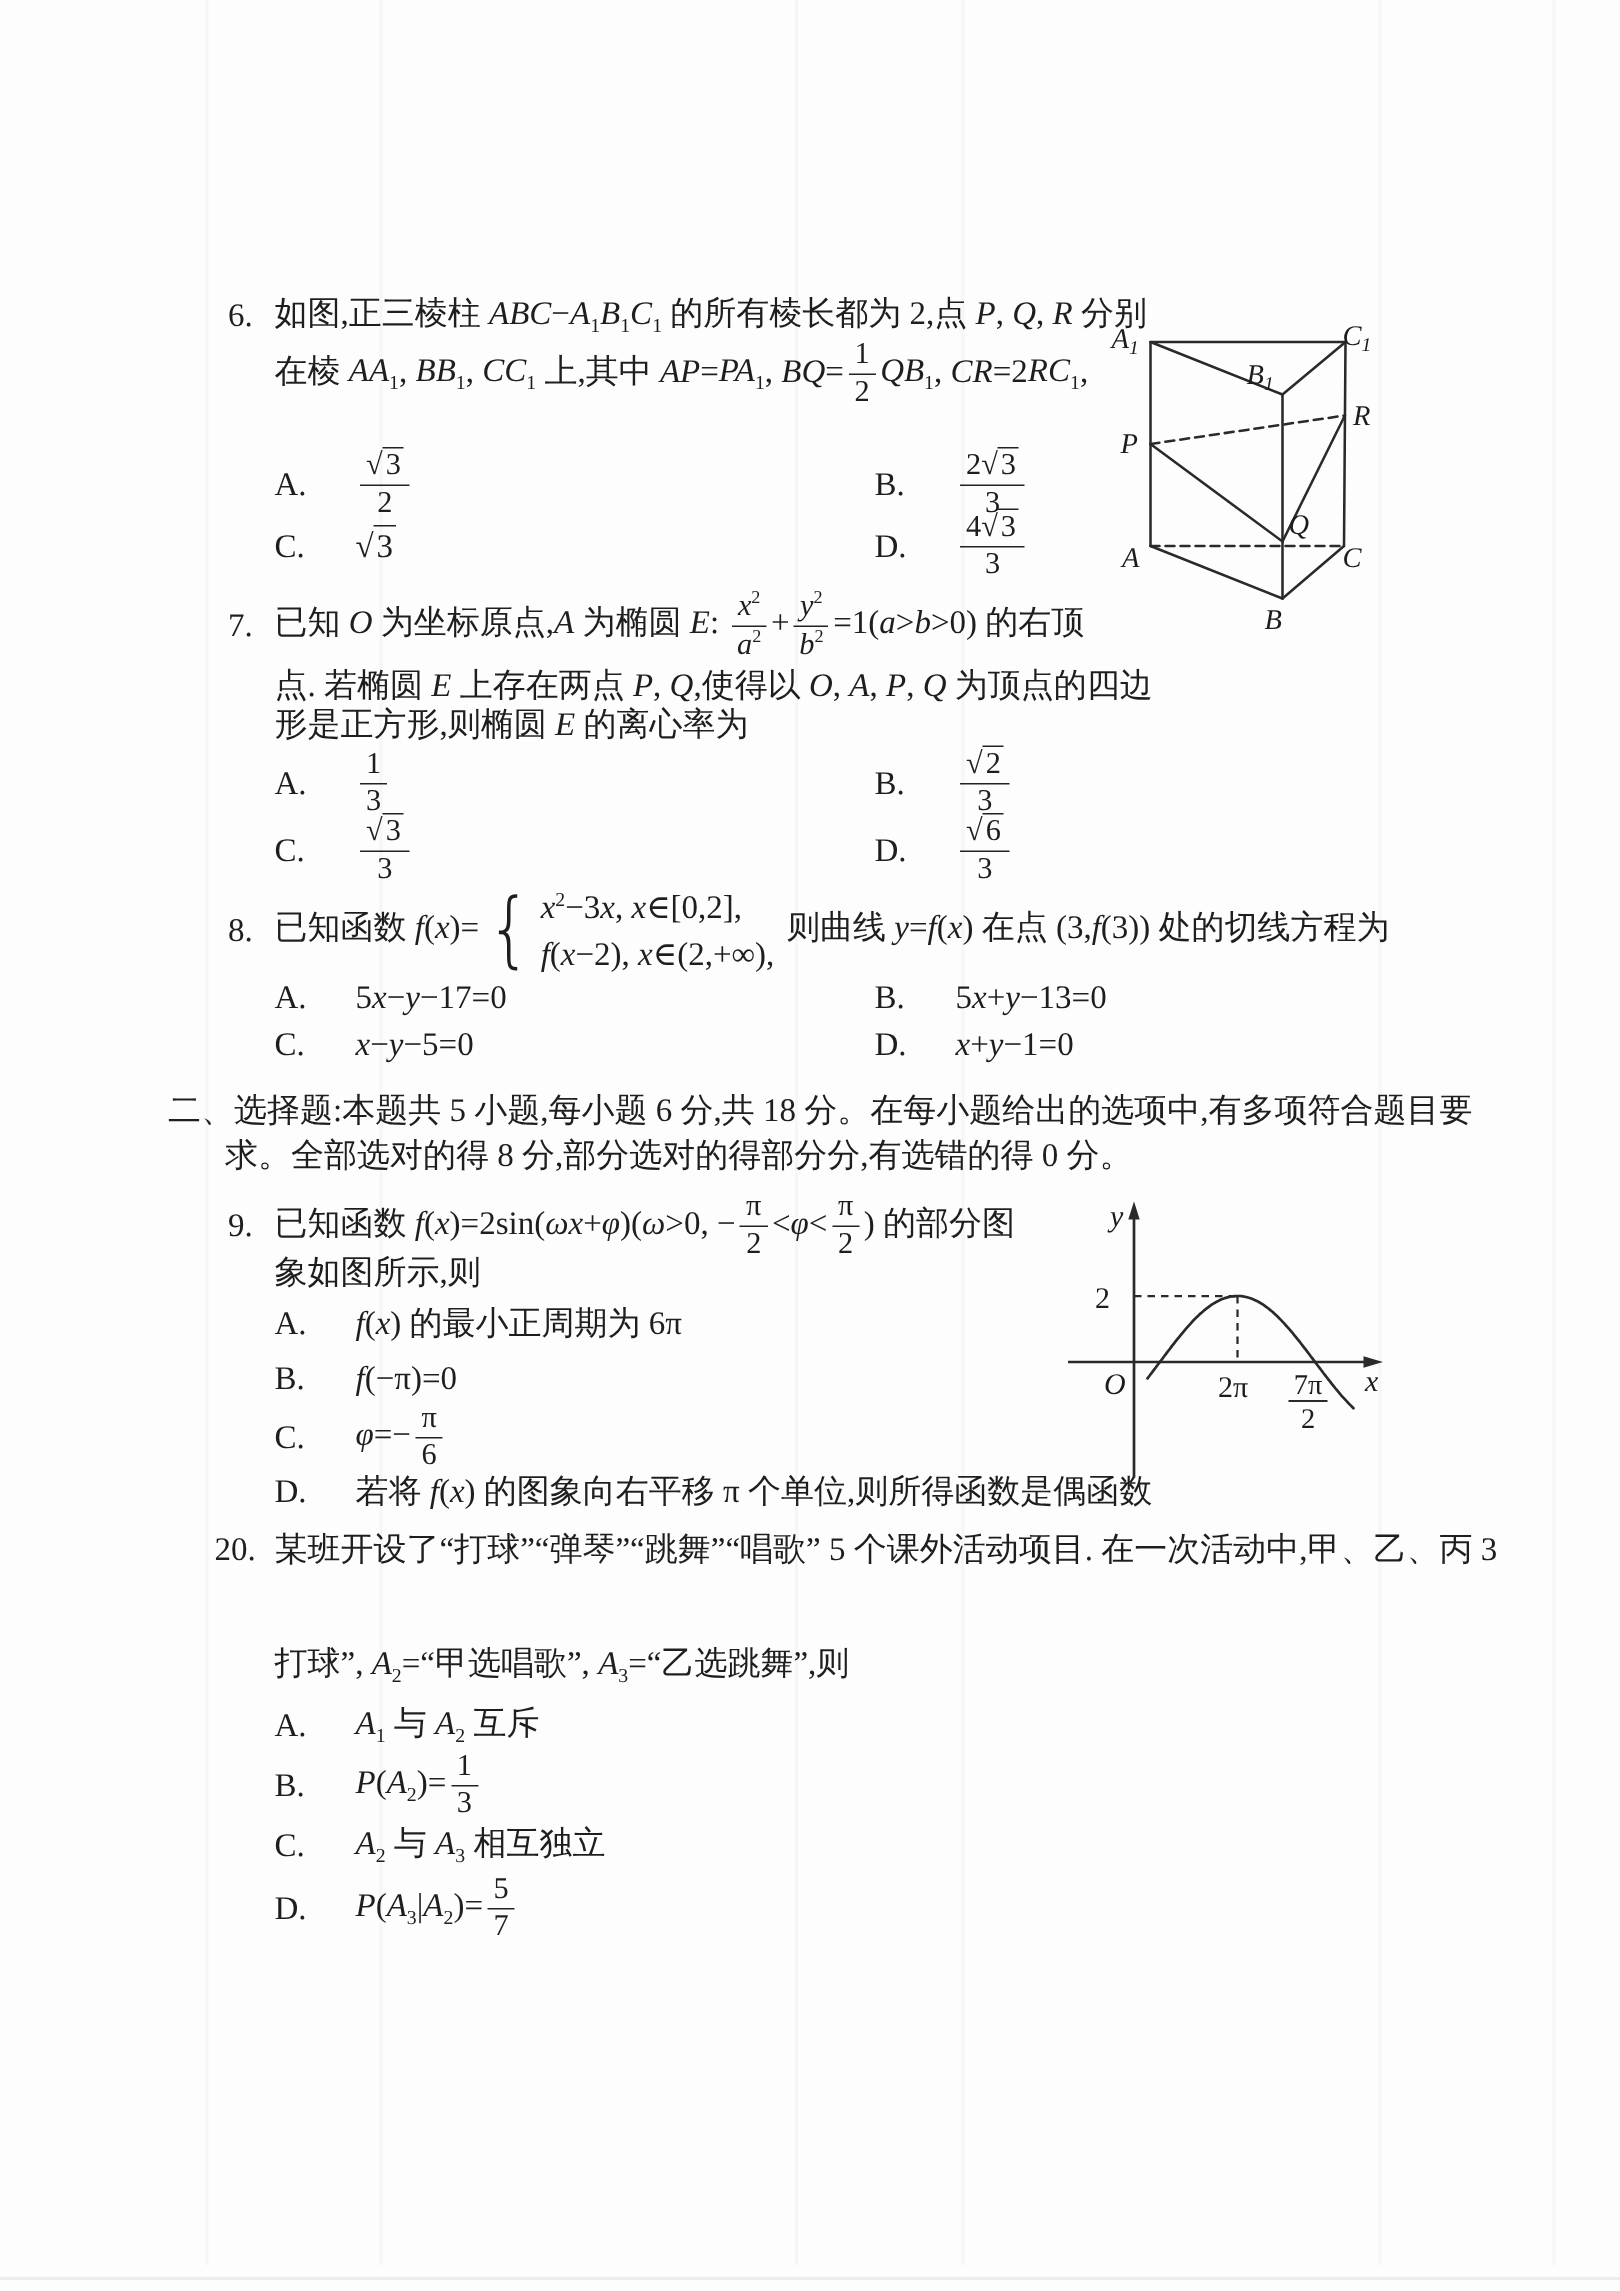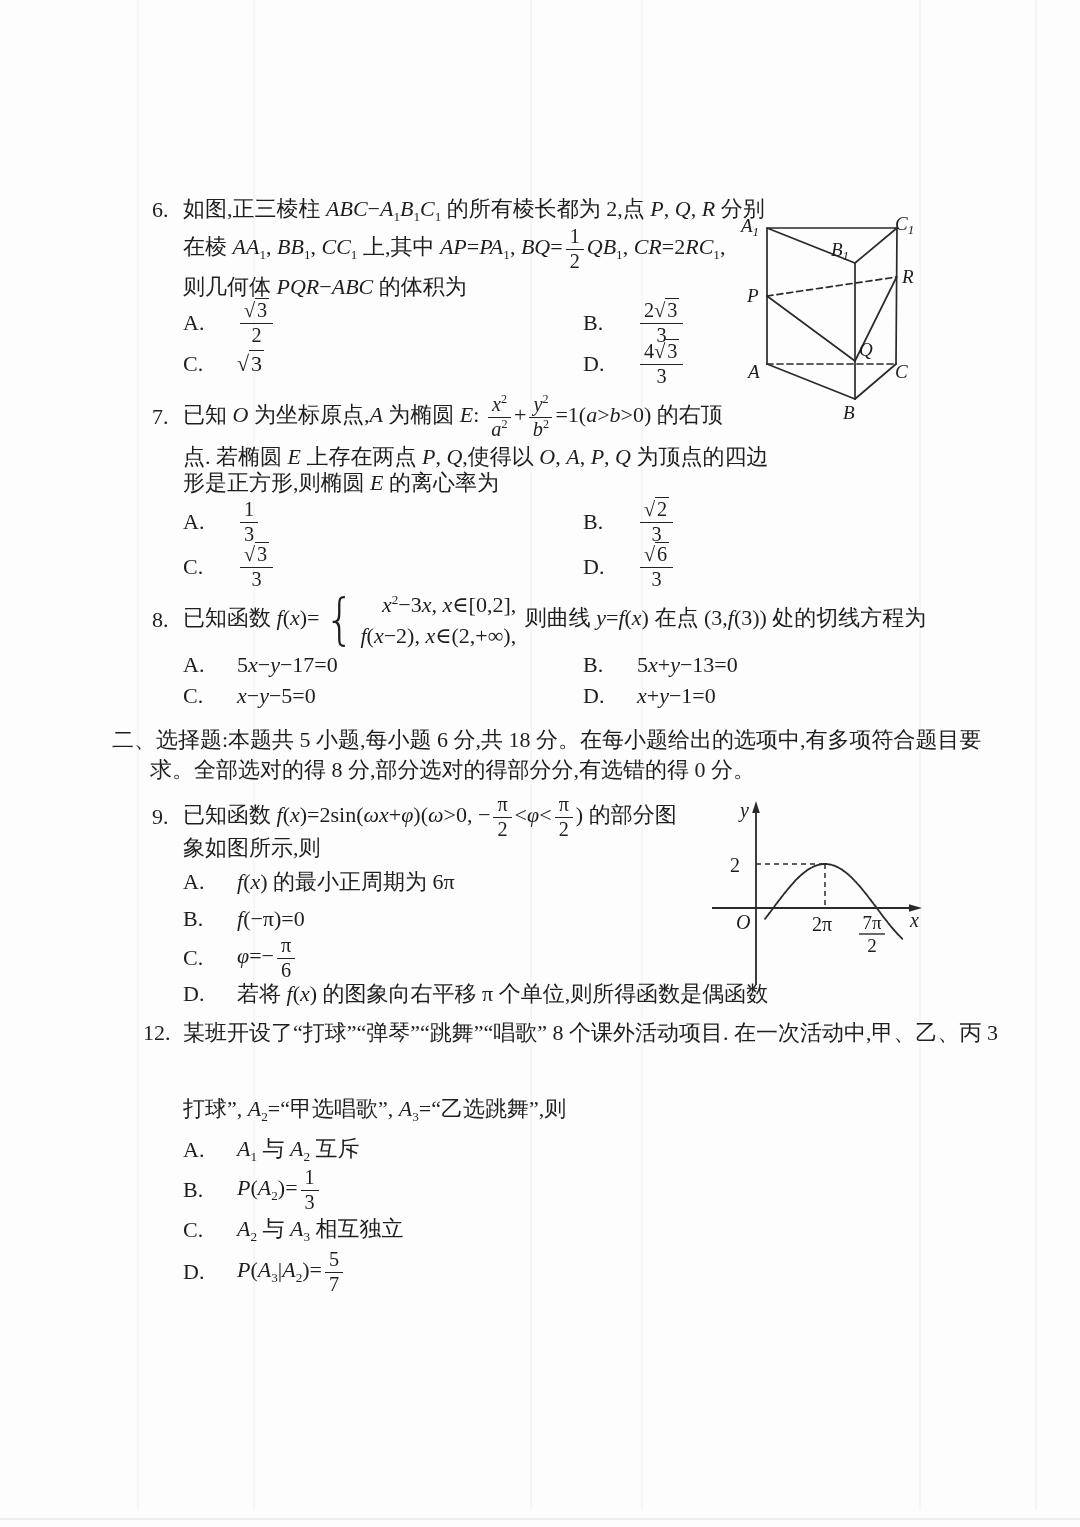--- a/index.html
+++ b/index.html
@@ -28,21 +28,21 @@
           font-size:0.92em; line-height:1.08; margin:0 3px; }
   .frac .num { display:block; border-bottom:1.4px solid #222; padding:0 4px 1px; }
   .frac .den { display:block; padding-top:1px; }
 
   .sqrt { white-space:nowrap; }
   .rad  { border-top:1.4px solid #222; padding:0 2px; }
 
   .cases { display:inline-flex; align-items:center; margin:0 3px; vertical-align:middle; }
   .brace { font-family:"DejaVu Sans",sans-serif; font-weight:300; font-size:2.5em;
            line-height:0.9; margin-right:3px; transform:scaleX(.85); }
-  .rows  { display:flex; flex-direction:column;align-items:flex-end; }
+  .rows  { display:flex; flex-direction:column; }
   .crow  { line-height:1.42; }
 
   .fig { position:absolute; }
   .fig text { font-family:"Liberation Serif","DejaVu Serif",serif;
               font-style:italic; font-size:19px; fill:#1c1c1c; }
   .fig .ss { font-size:13px; }
   .fig .axlbl { font-size:20px; }
   .fig .ticklbl { font-size:20px; font-style:normal; }
   .fig .fracpart { font-size:19px; font-style:normal; }
 
@@ -60,23 +60,20 @@
   <div class="scanline" style="left:919px"></div>
   <div class="scanline" style="left:1035px"></div>
   <div class="bottom-hairline"></div>
 
   <div class="line" style="left:152px; top:195px; height:30px">
     <span class="qnum">6.</span>
     <span class="mline">如图,正三棱柱 <span class="mi">ABC</span>−<span class="grp"><span class="mi">A</span><sub>1</sub></span><span class="grp"><span class="mi">B</span><sub>1</sub></span><span class="grp"><span class="mi">C</span><sub>1</sub></span> 的所有棱长都为 2,点 <span class="mi">P</span>, <span class="mi">Q</span>, <span class="mi">R</span> 分别</span>
   </div>
   <div class="line" style="left:183px; top:228px; height:42px">
     <span class="mline">在棱 <span class="grp"><span class="mi">AA</span><sub>1</sub></span>, <span class="grp"><span class="mi">BB</span><sub>1</sub></span>, <span class="grp"><span class="mi">CC</span><sub>1</sub></span> 上,其中 <span class="mi">AP</span>=<span class="grp"><span class="mi">PA</span><sub>1</sub></span>, <span class="mi">BQ</span>=<span class="frac"><span class="num">1</span><span class="den">2</span></span><span class="grp"><span class="mi">QB</span><sub>1</sub></span>, <span class="mi">CR</span>=2<span class="grp"><span class="mi">RC</span><sub>1</sub></span>,</span>
-  </div>
-  <div class="line" style="left:183px; top:272px; height:30px">
-    <span class="mline">则几何体 <span class="mi">PQR</span>−<span class="mi">ABC</span> 的体积为</span>
   </div>
   <div class="opt" style="left:183px; top:300px; height:46px">
     <span class="olabel">A.</span>
     <span class="mline"><span class="frac"><span class="num"><span class="sqrt"><span class="sign">√</span><span class="rad">3</span></span></span><span class="den">2</span></span></span>
   </div>
   <div class="opt" style="left:583px; top:300px; height:46px">
     <span class="olabel">B.</span>
     <span class="mline"><span class="frac"><span class="num">2<span class="sqrt"><span class="sign">√</span><span class="rad">3</span></span></span><span class="den">3</span></span></span>
   </div>
   <div class="opt" style="left:183px; top:341px; height:46px">
@@ -213,22 +210,22 @@
     <text class="axlbl" x="210" y="132">x</text>
     <text class="axlbl" x="36" y="134">O</text>
     <text class="ticklbl" x="40" y="77" text-anchor="end">2</text>
     <text class="ticklbl" x="122" y="136" text-anchor="middle">2π</text>
     <text class="fracpart" x="172" y="134" text-anchor="middle">7π</text>
     <line x1="159" y1="139" x2="185" y2="139" stroke="#2a2a2a" stroke-width="1.4"></line>
     <text class="fracpart" x="172" y="157" text-anchor="middle">2</text>
   </svg>
 
   <div class="line" style="left:143px; top:1018px; height:30px">
-    <span class="qnum w40">12.</span>
-    <span class="mline">某班开设了“打球”“弹琴”“跳舞”“唱歌” 8 个课外活动项目. 在一次活动中,甲、乙、丙 3</span>
+    <span class="qnum w40">20.</span>
+    <span class="mline">某班开设了“打球”“弹琴”“跳舞”“唱歌” 5 个课外活动项目. 在一次活动中,甲、乙、丙 3</span>
   </div>
   <div class="line" style="left:183px; top:1095px; height:30px">
     <span class="mline">打球”, <span class="grp"><span class="mi">A</span><sub>2</sub></span>=“甲选唱歌”, <span class="grp"><span class="mi">A</span><sub>3</sub></span>=“乙选跳舞”,则</span>
   </div>
   <div class="opt" style="left:183px; top:1135px; height:30px">
     <span class="olabel">A.</span>
     <span class="mline"><span class="grp"><span class="mi">A</span><sub>1</sub></span> 与 <span class="grp"><span class="mi">A</span><sub>2</sub></span> 互斥</span>
   </div>
   <div class="opt" style="left:183px; top:1167px; height:46px">
     <span class="olabel">B.</span>

